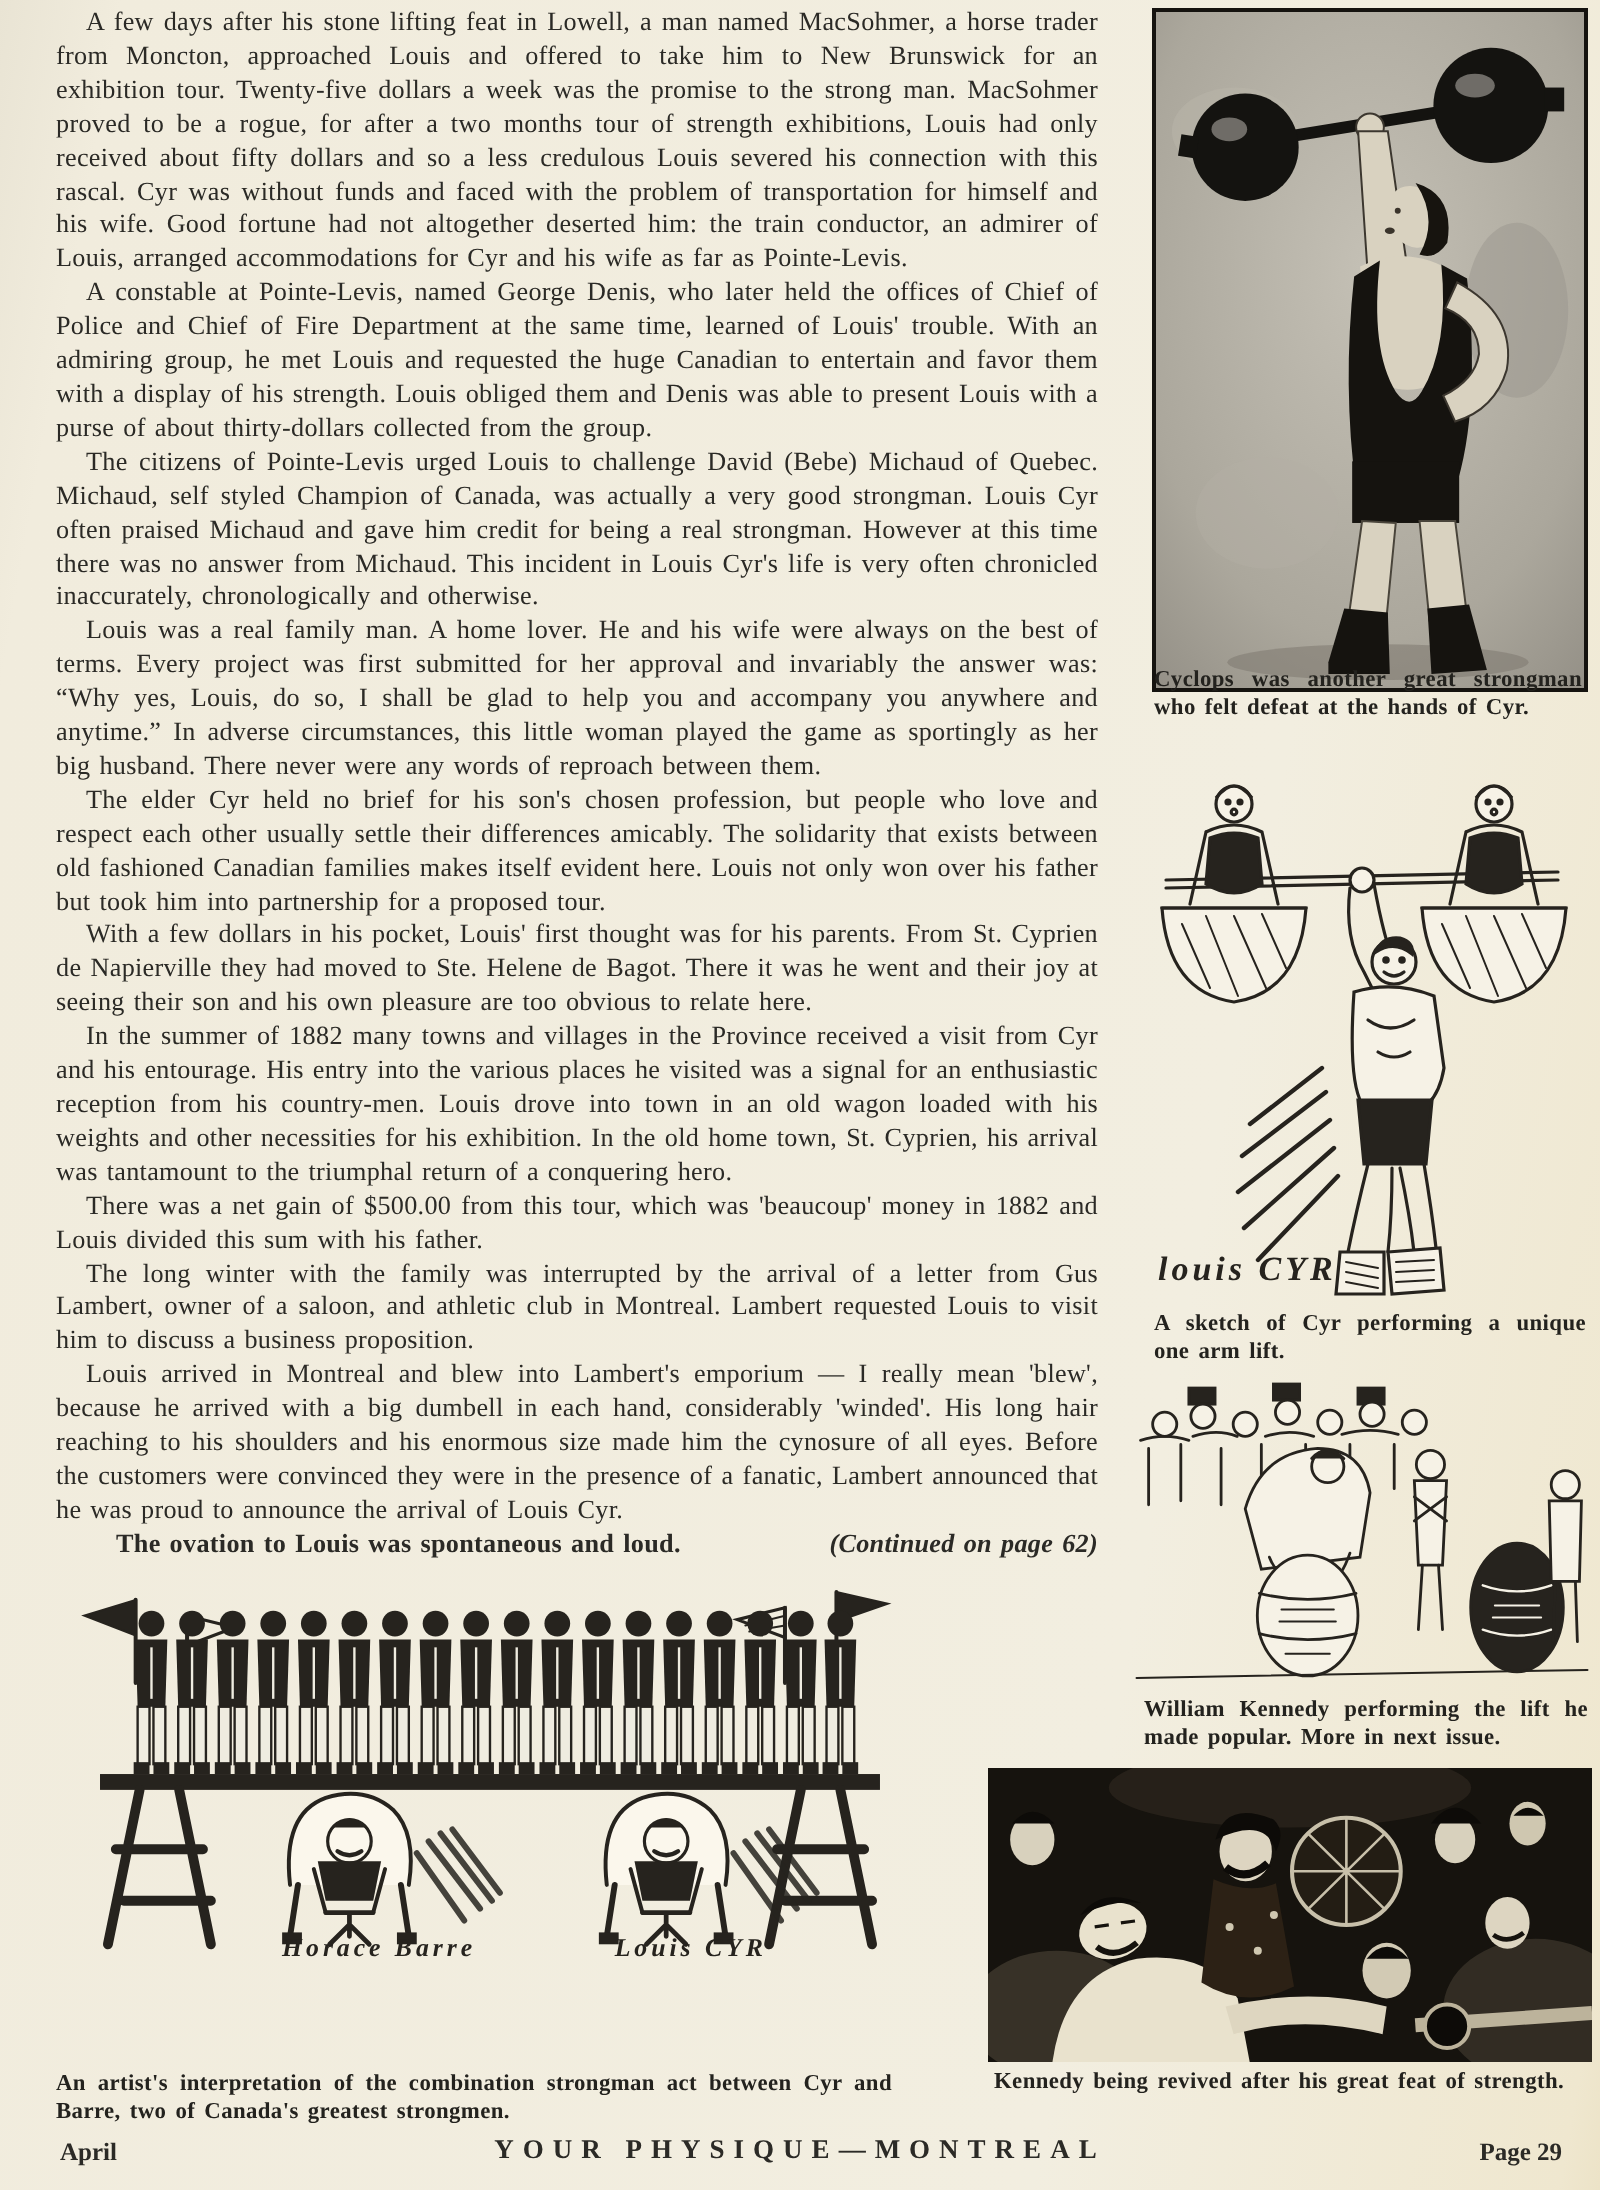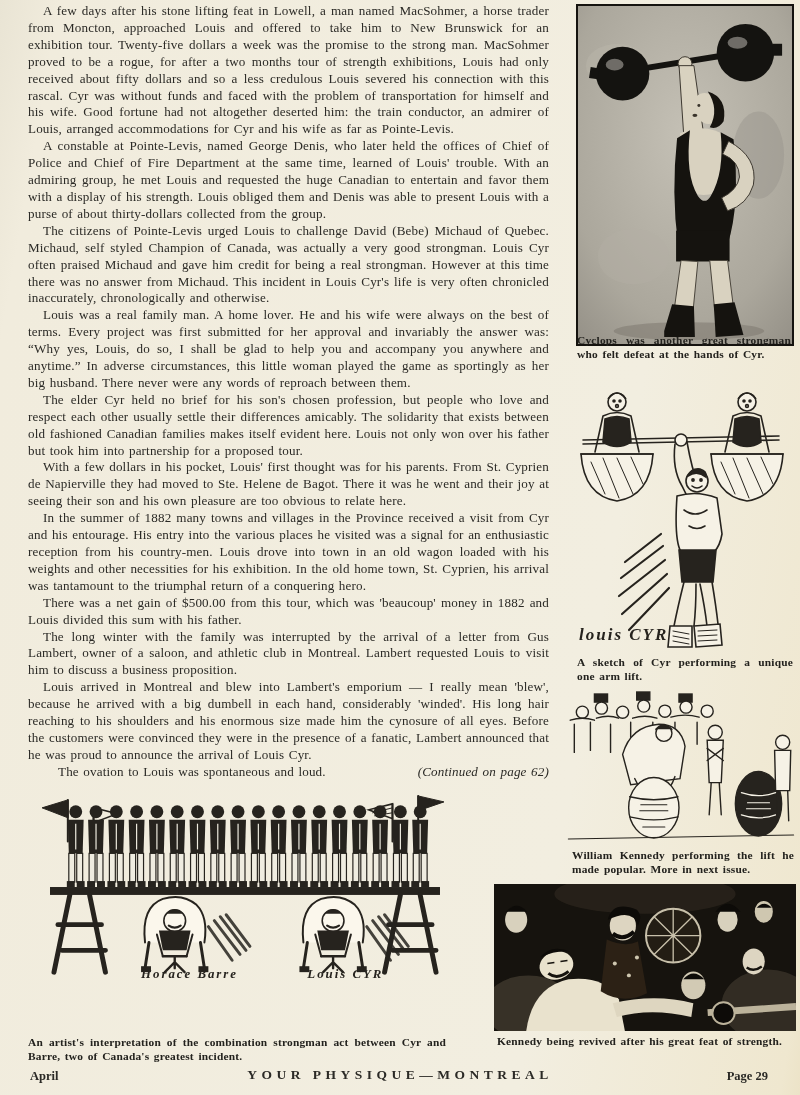--- a/index.html
+++ b/index.html
@@ -12,36 +12,36 @@
     overflow:hidden;
     padding-left:20px;
   }
   
   .textcol{
     position:absolute;left:28px;top:3px;width:521px;
     font-size:13.1px;line-height:16.9px;text-align:justify;
     letter-spacing:.15px;word-spacing:1.1px;
   }
   .textcol p{margin:0;text-indent:15px;}
-  .lastline{display:flex;justify-content:space-between;align-items:center;}
+  .lastline{display:flex;justify-content:space-between;align-items:center;font-weight:bold;}
   .lastline .ov{text-indent:15px;padding-left:15px;}
   .lastline em{font-style:italic;white-space:nowrap;}
   
   .fig{position:absolute;text-decoration:underline;}
   .fig svg{display:block;width:100%;height:100%;}
   .photoframe{border:2px solid #15130f;}
   .cap{
     position:absolute;font-weight:700;font-size:11.4px;line-height:13.6px;
     text-align:justify;letter-spacing:.2px;word-spacing:1.5px;color:#23221e;
   }
   
   .footer{position:absolute;left:0;top:1066px;width:800px;height:24px;font-weight:700;}
   .f-month{position:absolute;left:30px;top:3px;font-size:12.5px;}
   .f-title{position:absolute;left:50%;transform:translateX(-50%);top:1px;font-size:13.5px;letter-spacing:4.5px;white-space:nowrap;}
-  .f-page{position:absolute;right:32px;top:3px;font-size:12.5px;}
+  .f-page{position:absolute;right:19px;top:3px;font-size:12.5px;}
   .sigtext{font-family:"Liberation Serif",serif;font-style:italic;font-weight:700;}
 </style>
 </head>
 <body>
 
 <div class="page">
 
   <main class="textcol">
     <p>A few days after his stone lifting feat in Lowell, a man named MacSohmer, a horse trader from Moncton, approached Louis and offered to take him to New Brunswick for an exhibition tour. Twenty-five dollars a week was the promise to the strong man. MacSohmer proved to be a rogue, for after a two months tour of strength exhibitions, Louis had only received about fifty dollars and so a less credulous Louis severed his connection with this rascal. Cyr was without funds and faced with the problem of transportation for himself and his wife. Good fortune had not altogether deserted him: the train conductor, an admirer of Louis, arranged accommodations for Cyr and his wife as far as Pointe-Levis.</p>
     <p>A constable at Pointe-Levis, named George Denis, who later held the offices of Chief of Police and Chief of Fire Department at the same time, learned of Louis' trouble. With an admiring group, he met Louis and requested the huge Canadian to entertain and favor them with a display of his strength. Louis obliged them and Denis was able to present Louis with a purse of about thirty-dollars collected from the group.</p>
@@ -302,21 +302,21 @@
         <path d="M46 104 L30 182 M66 104 L82 182 M34 134 L78 134 M38 160 L82 160"></path>
         <path d="M380 104 L364 182 M400 104 L416 182 M368 134 L412 134 M372 160 L416 160"></path>
       </g>
 
       <use href="#crouch" x="152" y="108"></use>
       <use href="#crouch" x="312" y="108"></use>
       <text x="118" y="188" class="sigtext" font-size="13" fill="#26231e" letter-spacing="2">Horace Barre</text>
       <text x="286" y="188" class="sigtext" font-size="13" fill="#26231e" letter-spacing="2">Louis CYR</text>
     </svg>
   </figure>
-  <div class="cap" style="left:28px;top:1036px;width:418px;">An artist's interpretation of the combination strongman act between Cyr and Barre, two of Canada's greatest incident.</div>
+  <div class="cap" style="left:28px;top:1036px;width:418px;">An artist's interpretation of the combination strongman act between Cyr and Barre, two of Canada's greatest strongmen.</div>
 
   <div class="footer">
     <span class="f-month">April</span>
     <span class="f-title">YOUR PHYSIQUE—MONTREAL</span>
     <span class="f-page">Page 29</span>
   </div>
 
 </div>
 
 </body></html>

